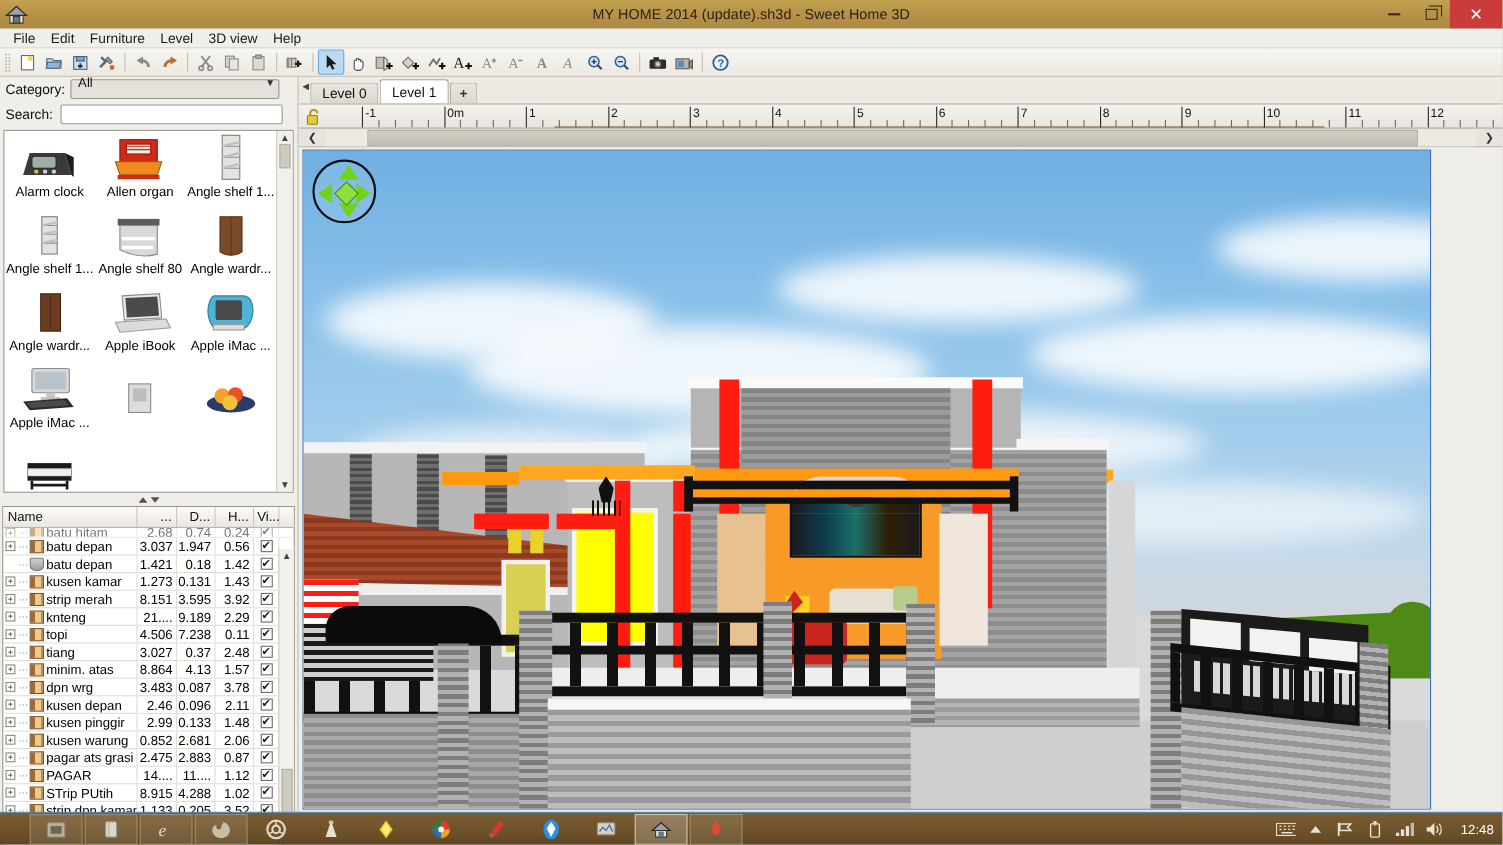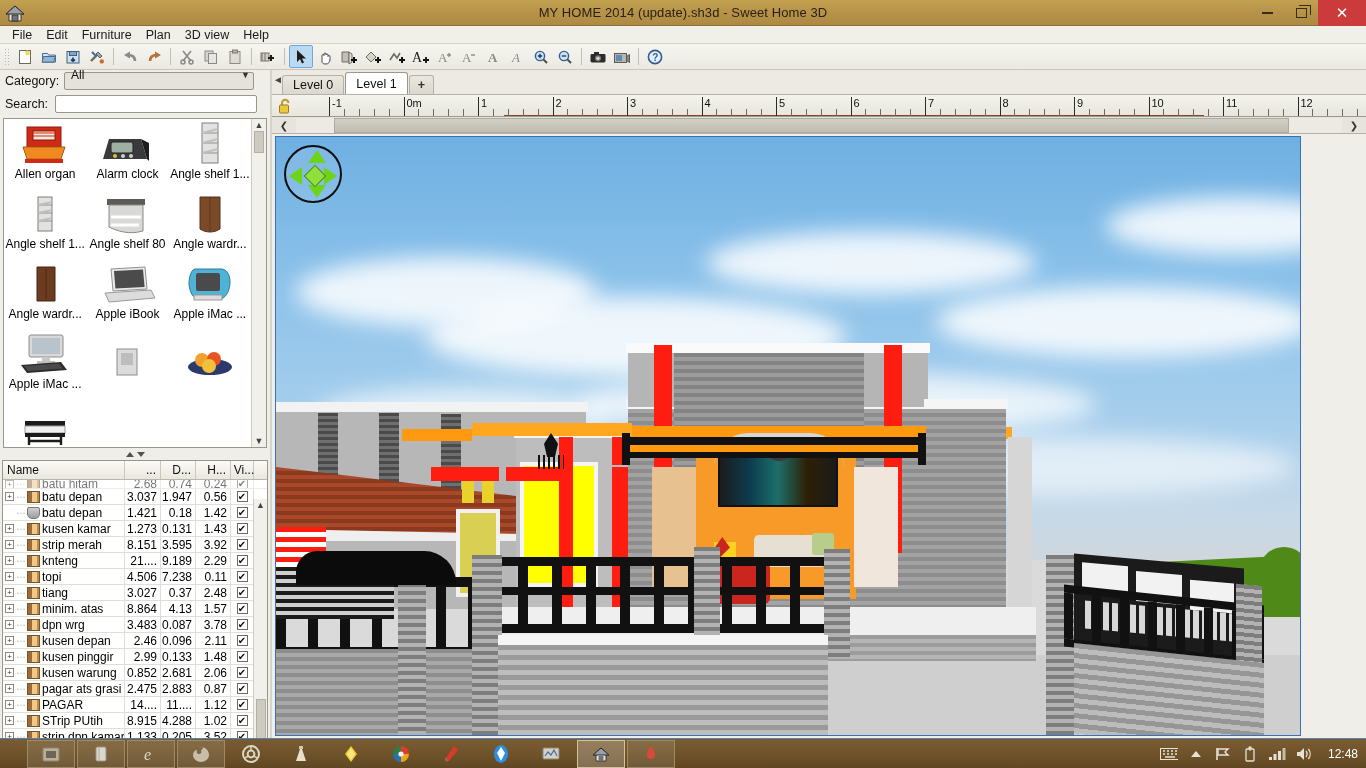--- a/index.html
+++ b/index.html
@@ -241,21 +241,21 @@
           <span class="mx"></span>
         </div>
       <div class="winbtn close">✕</div>
     </div>
   </div>
 
   <div class="menubar">
     <div class="menuitem">File</div>
     <div class="menuitem">Edit</div>
     <div class="menuitem">Furniture</div>
-    <div class="menuitem">Plan</div>
+    <div class="menuitem">Level</div>
     <div class="menuitem">3D view</div>
     <div class="menuitem">Help</div>
   </div>
 
   <div class="toolbar">
     <span class="grip"></span>
 
     <div class="tbtn">
       <svg width="16" height="16">
           <rect x="2.5" y="1.5" width="11" height="13" fill="#fff" stroke="#6d6a62"></rect>
@@ -445,46 +445,46 @@
     </div>
 
     <div class="searchrow">
       <label>Search:</label>
       <input class="searchin" type="text" value="" placeholder="" style="">
     </div>
 
     <div class="catalog">
       <div class="catgrid">
 
-
-        <div class="catcell">
-          <div class="thumb">
-            <svg width="60" height="46">
-                <rect x="12" y="6" width="34" height="20" fill="#cf2a15" stroke="#8d1b0c"></rect>
-                <rect x="18" y="10" width="22" height="9" fill="#f0eae0" stroke="#8d1b0c"></rect>
-                <path d="M18 12h22M18 15h22" stroke="#cf2a15"></path>
-                <polygon points="8,26 50,26 46,38 12,38" fill="#f08a20" stroke="#a85a10"></polygon>
-                <polygon points="10,38 48,38 48,42 10,42" fill="#cf2a15"></polygon>
-              </svg>
-          </div>
-          <div class="cname">Allen organ</div>
-        </div>
 
         <div class="catcell">
           <div class="thumb">
             <svg width="60" height="46">
                 <polygon points="6,38 50,38 44,18 12,18" fill="#3a3a3a"></polygon>
                 <rect x="14" y="21" width="22" height="11" rx="2" fill="#9fb0a3" stroke="#222"></rect>
                 <circle cx="18" cy="35" r="2" fill="#d4c03a"></circle>
                 <circle cx="26" cy="35" r="2" fill="#cfcfcf"></circle>
                 <circle cx="34" cy="35" r="2" fill="#cfcfcf"></circle>
                 <polygon points="44,18 52,22 52,40 50,38" fill="#1d1d1d"></polygon>
               </svg>
           </div>
           <div class="cname">Alarm clock</div>
+        </div>
+
+        <div class="catcell">
+          <div class="thumb">
+            <svg width="60" height="46">
+                <rect x="12" y="6" width="34" height="20" fill="#cf2a15" stroke="#8d1b0c"></rect>
+                <rect x="18" y="10" width="22" height="9" fill="#f0eae0" stroke="#8d1b0c"></rect>
+                <path d="M18 12h22M18 15h22" stroke="#cf2a15"></path>
+                <polygon points="8,26 50,26 46,38 12,38" fill="#f08a20" stroke="#a85a10"></polygon>
+                <polygon points="10,38 48,38 48,42 10,42" fill="#cf2a15"></polygon>
+              </svg>
+          </div>
+          <div class="cname">Allen organ</div>
         </div>
 
         <div class="catcell">
           <div class="thumb">
             <svg width="40" height="46">
                 <rect x="12" y="2" width="16" height="40" fill="#e2e2e0" stroke="#7e7e7e"></rect>
                 <path d="M12 12h16M12 22h16M12 32h16" stroke="#8f8f8f"></path>
                 <path d="M12 12l16-4M12 22l16-4M12 32l16-4" stroke="#bfbfbf" stroke-width="2" fill="none"></path>
               </svg>
           </div>

